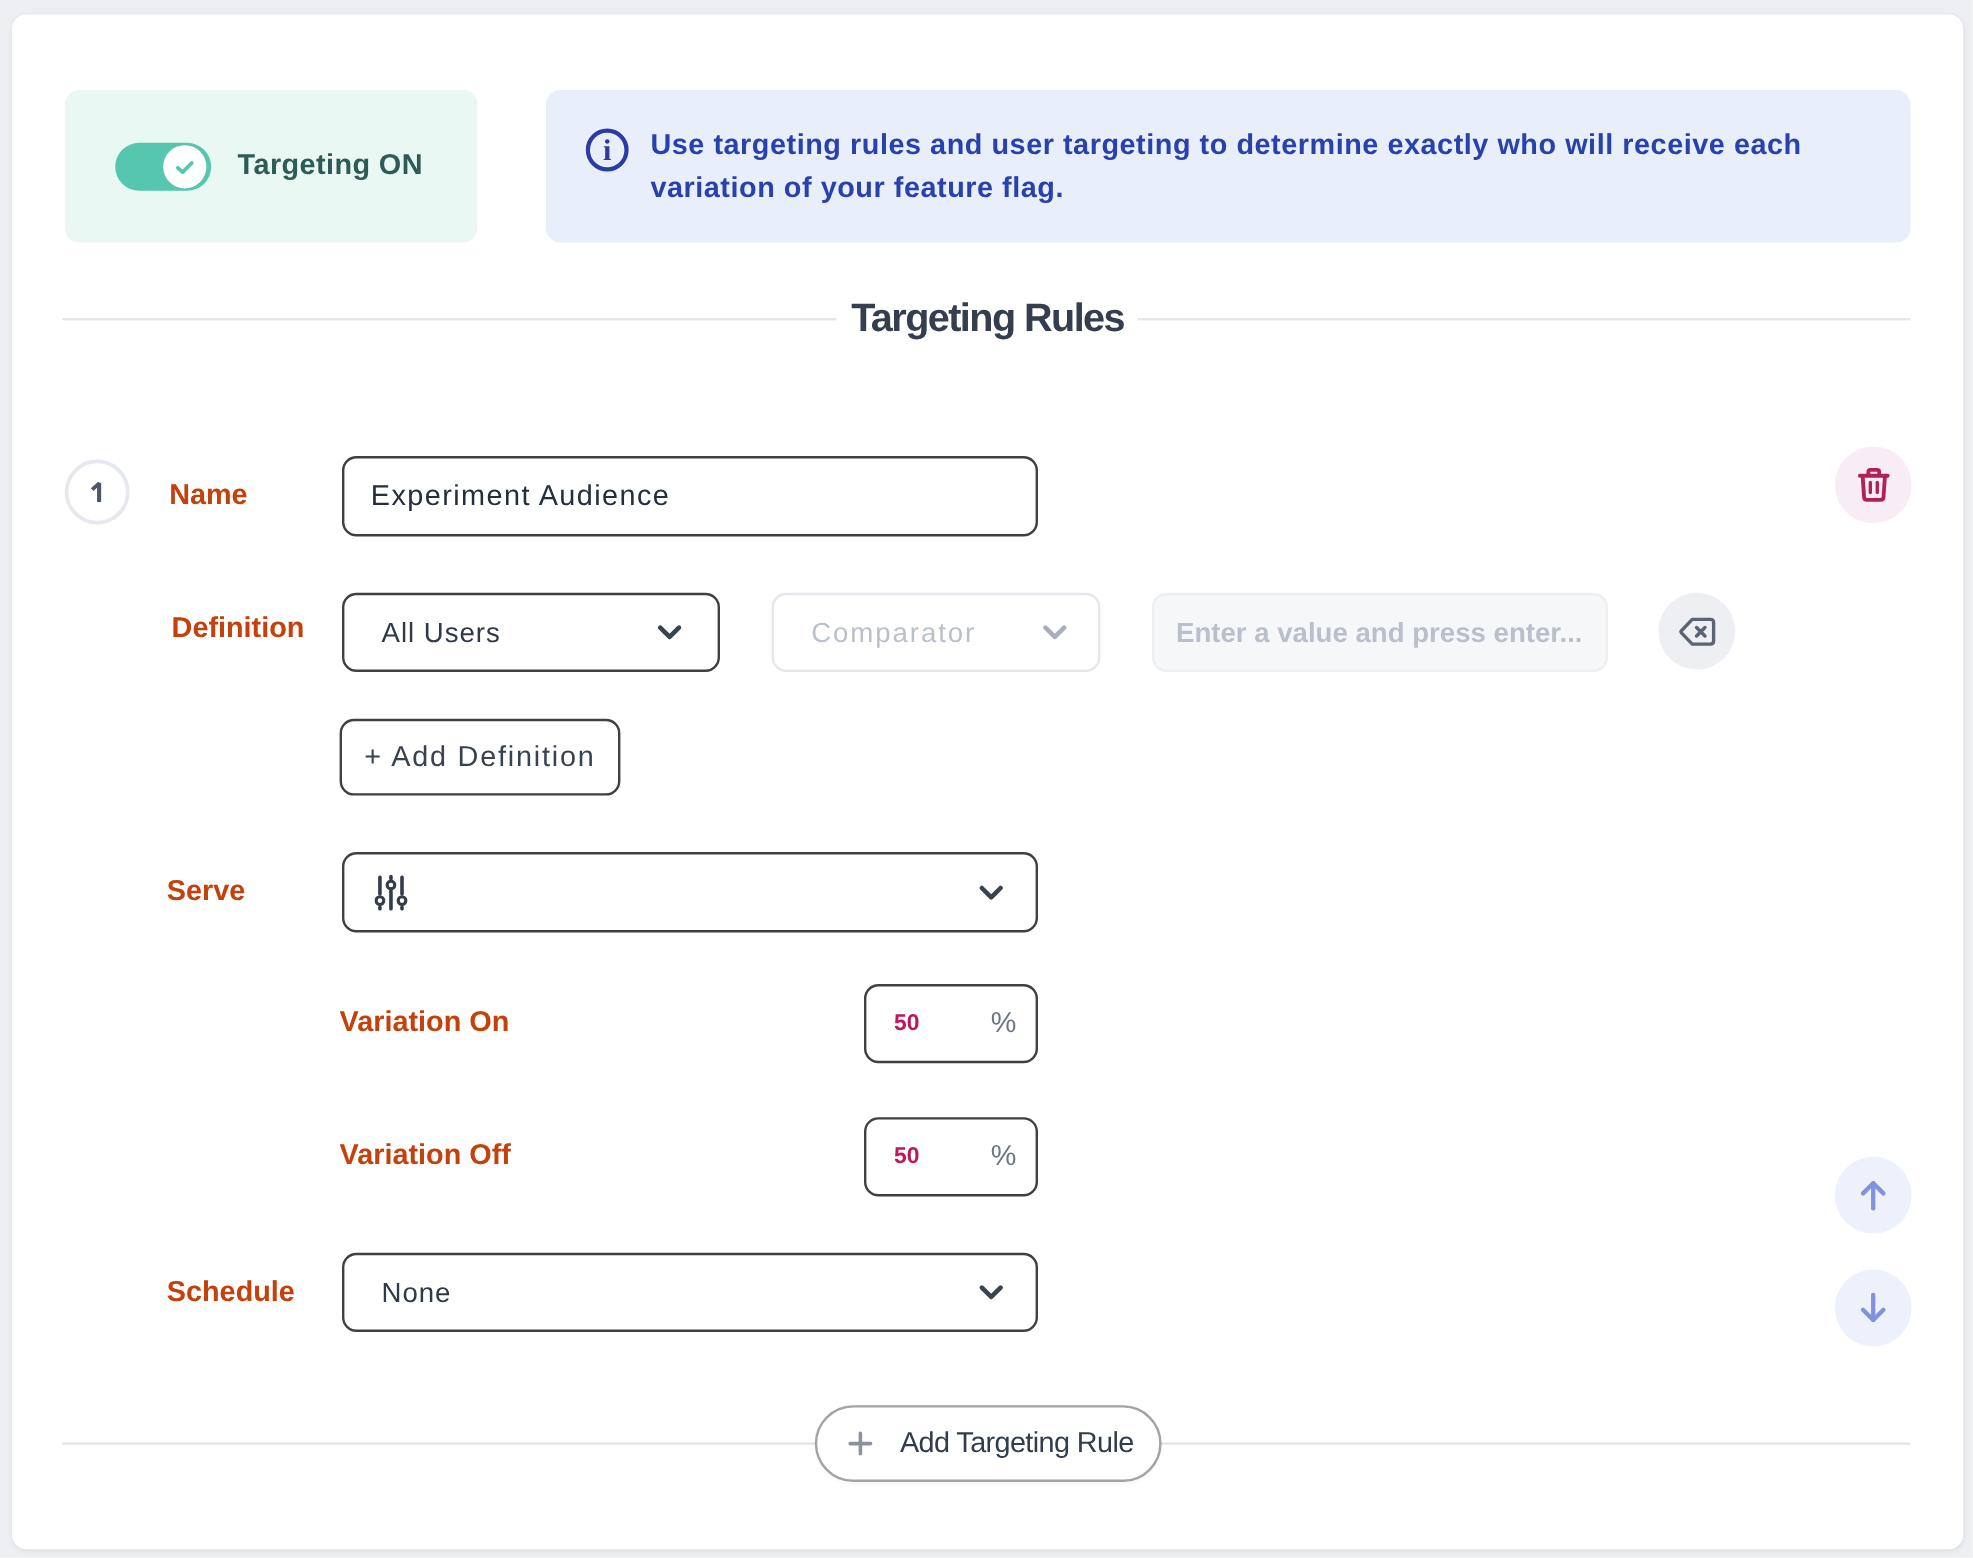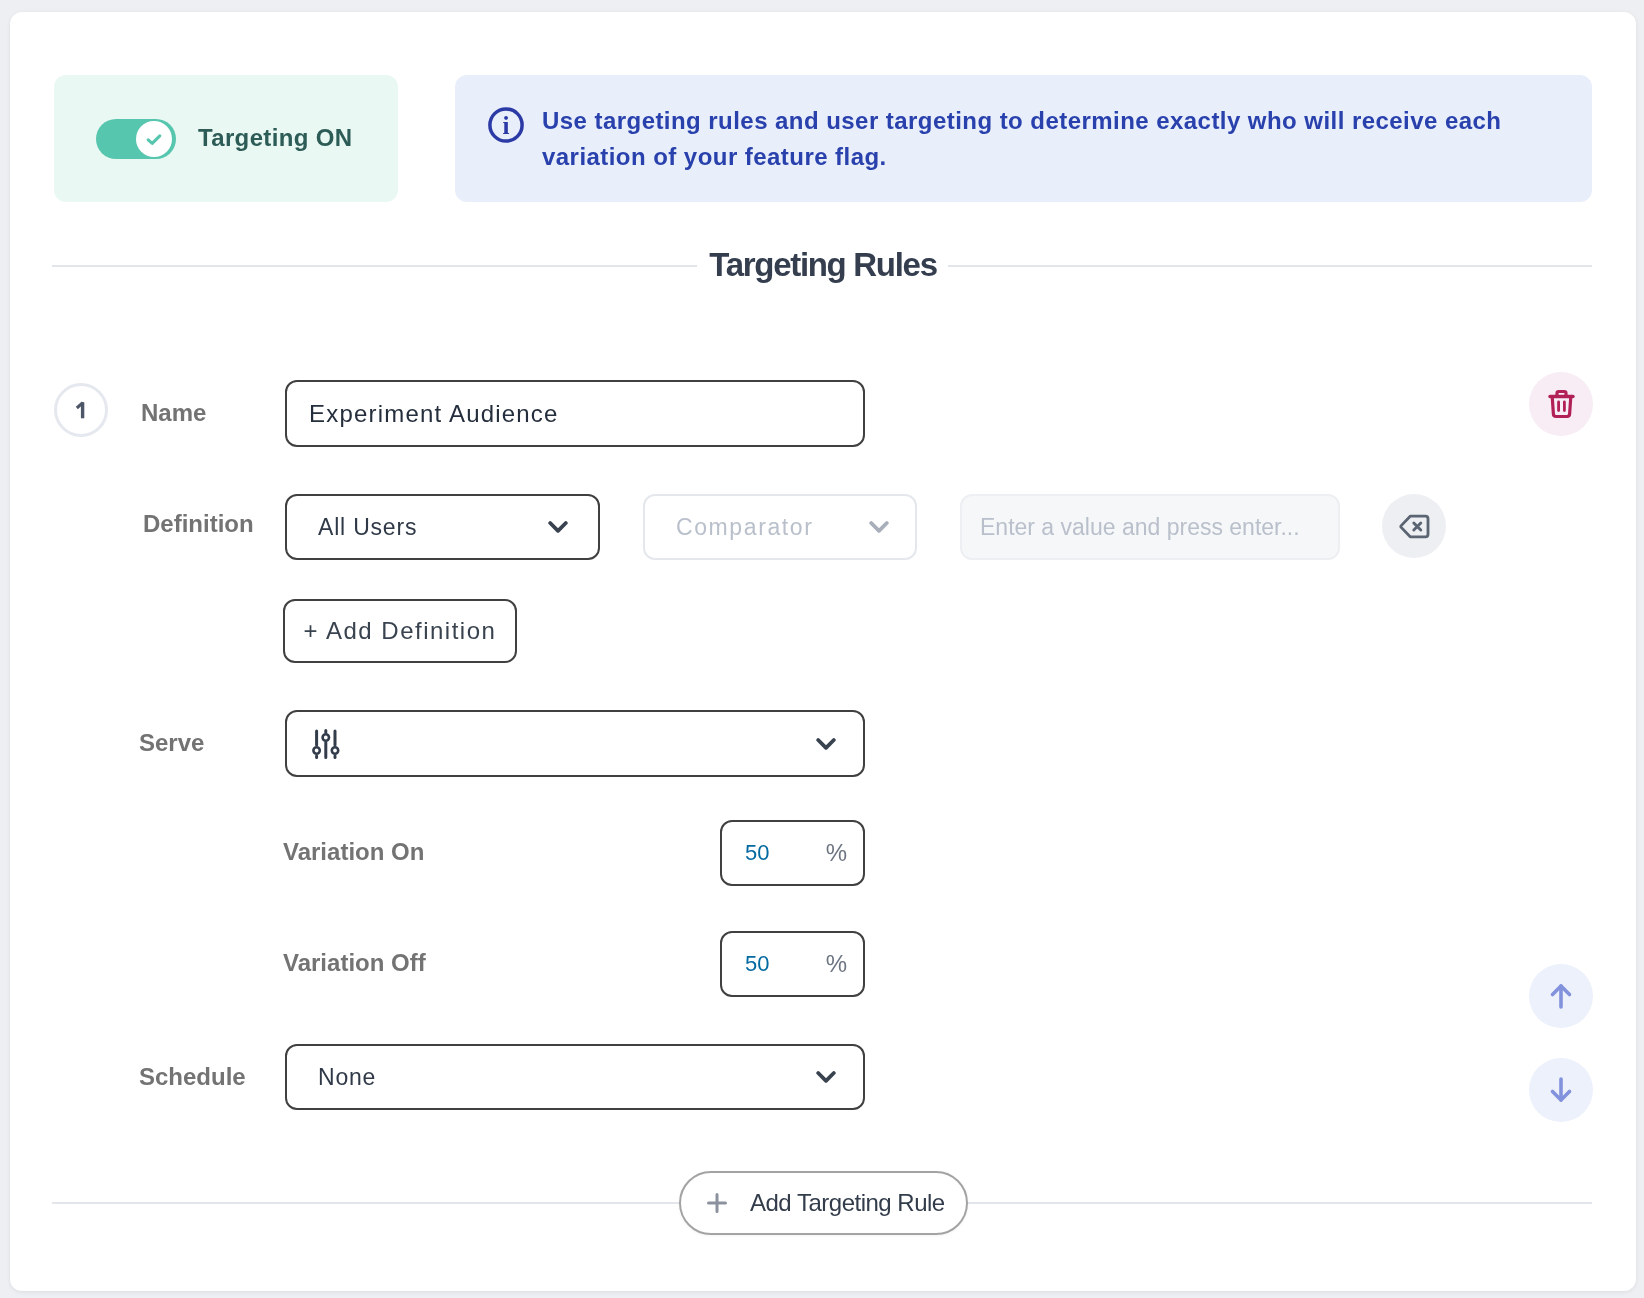--- a/index.html
+++ b/index.html
@@ -20,52 +20,52 @@
   .itext { left:532px; top:91px; width:1020px; font-size:24px; font-weight:700; line-height:36px;
            color:#2941ad; letter-spacing:0.45px; }
   .iicon { left:477px; top:94px; }
 
   
   .hline { top:253px; height:2px; background:#e2e5ea; }
   .heading { left:0; right:0; top:234px; text-align:center; font-size:33px; font-weight:700;
              color:#343e4e; letter-spacing:-1.3px; }
 
   
-  .lbl { font-size:24px; font-weight:700; color:#737373; line-height:24px; white-space:nowrap; }
+  .lbl { font-size:24px; font-weight:700; color:#c2410c; line-height:24px; white-space:nowrap; }
   .box { border:2px solid #404040; border-radius:12px; background:#fff; }
   .num { left:44px; top:371px; width:54px; height:54px; border:3px solid #e5e8ee; border-radius:50%;
          display:flex; align-items:center; justify-content:center; }
 
   .in-name { left:275px; top:368px; width:580px; height:67px; }
   .in-name span { position:absolute; left:22px; top:0; line-height:63px; font-size:24px; color:#252e3c; letter-spacing:1.2px; }
 
   .trash { left:1519px; top:360px; width:64px; height:64px; border-radius:50%; background:#f8edf4;
            display:flex; align-items:center; justify-content:center; }
 
   .sel { height:66px; }
   .sel .t { position:absolute; left:31px; top:0; line-height:62px; font-size:23px; font-weight:400; letter-spacing:0.8px; color:#2f3947; white-space:nowrap; }
   .chev { position:absolute; top:50%; margin-top:-7px; }
 
   .sel-all  { left:275px; top:482px; width:315px; }
   .sel-comp { left:633px; top:482px; width:274px; border-color:#e4e7ec;padding-left:19px; }
   .sel-comp .t { color:#b9c0cb; letter-spacing:1.6px; }
   .in-val { left:950px; top:482px; width:380px; height:66px; border-radius:12px; background:#f6f7f9; border:2px solid #edeff2; }
-  .in-val span { position:absolute; left:18px; top:0; line-height:62px; font-size:23px; color:#b9c0cb; }
+  .in-val span { position:absolute; left:18px; top:0; line-height:62px; font-size:23px; color:#b9c0cb;font-weight:bold; }
   .bksp { left:1372px; top:482px; width:64px; height:64px; border-radius:50%; background:#edeff2;
           display:flex; align-items:center; justify-content:center; }
 
   .adddef { left:273px; top:587px; width:234px; height:64px; text-align:center; line-height:60px;
             font-size:24px; font-weight:400; letter-spacing:1.5px; color:#39434f; }
 
   .sel-serve { left:275px; top:698px; width:580px; height:67px; }
   .sel-serve .t { left:68px; line-height:63px; }
   .sel-sched { left:275px; top:1032px; width:580px; height:66px; }
 
   .pct { width:145px; height:66px; }
-  .pct .n { position:absolute; left:23px; top:0; line-height:62px; font-size:22px; color:#0369a1; }
+  .pct .n { position:absolute; left:23px; top:0; line-height:62px; font-size:19px; color:#be185d;font-weight:bold; }
   .pct .p { position:absolute; right:16px; top:0; line-height:62px; font-size:24px; color:#6e7582; }
   .pct-on  { left:710px; top:808px; }
   .pct-off { left:710px; top:919px; }
 
   .circ { width:64px; height:64px; border-radius:50%; background:#edf1fc;
           display:flex; align-items:center; justify-content:center; }
   .up   { left:1519px; top:952px; }
   .down { left:1519px; top:1046px; }
 
   .bline { top:1190px; height:2px; background:#e2e5ea; left:42px; width:1540px; }

